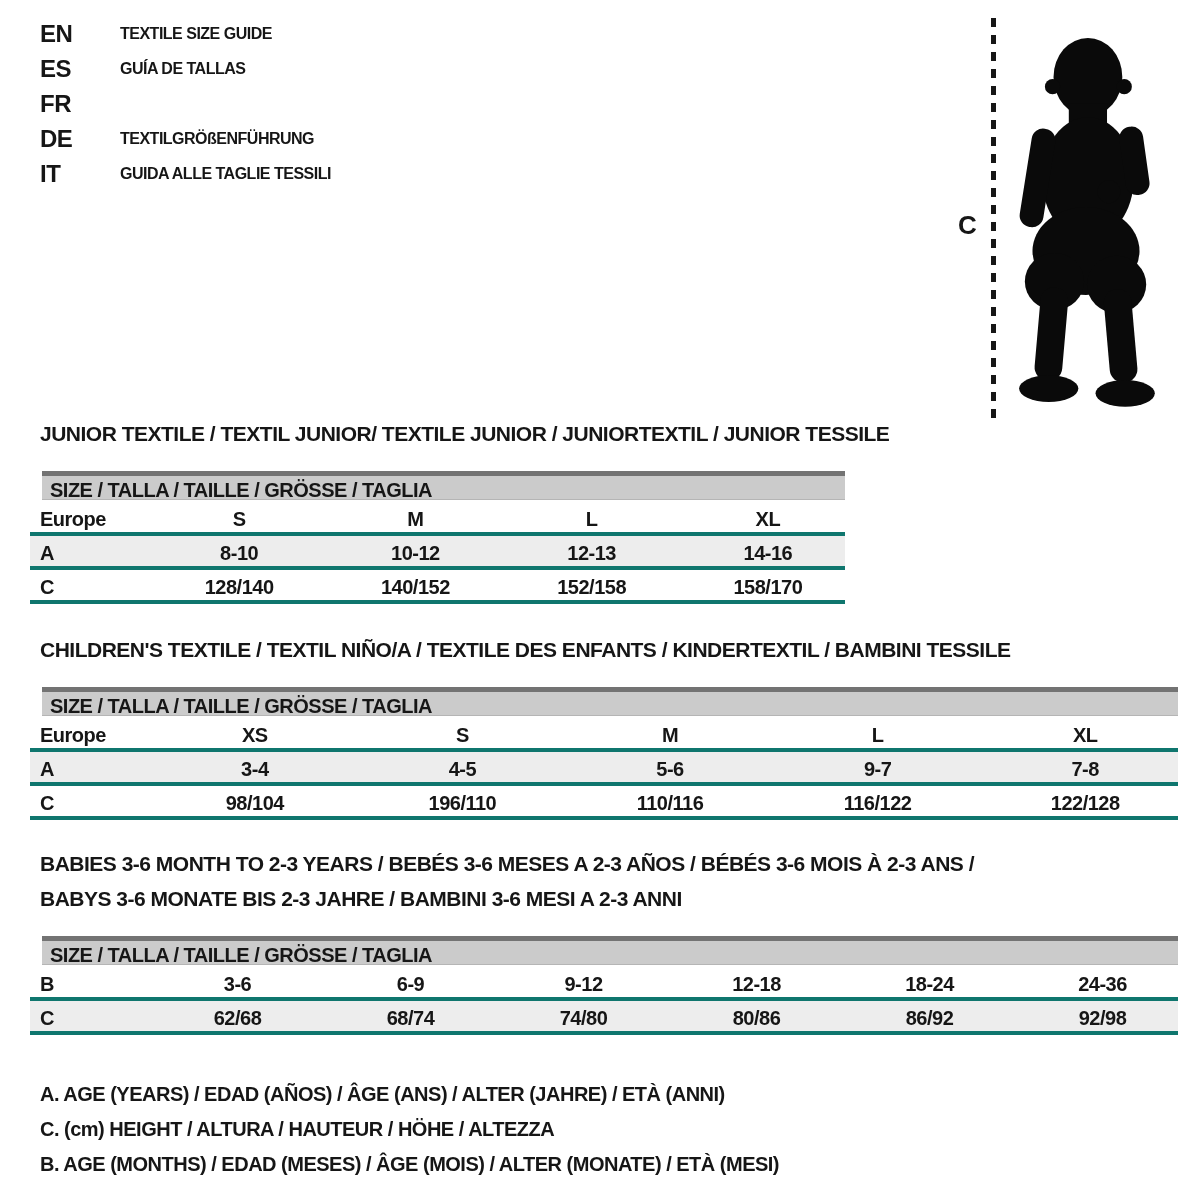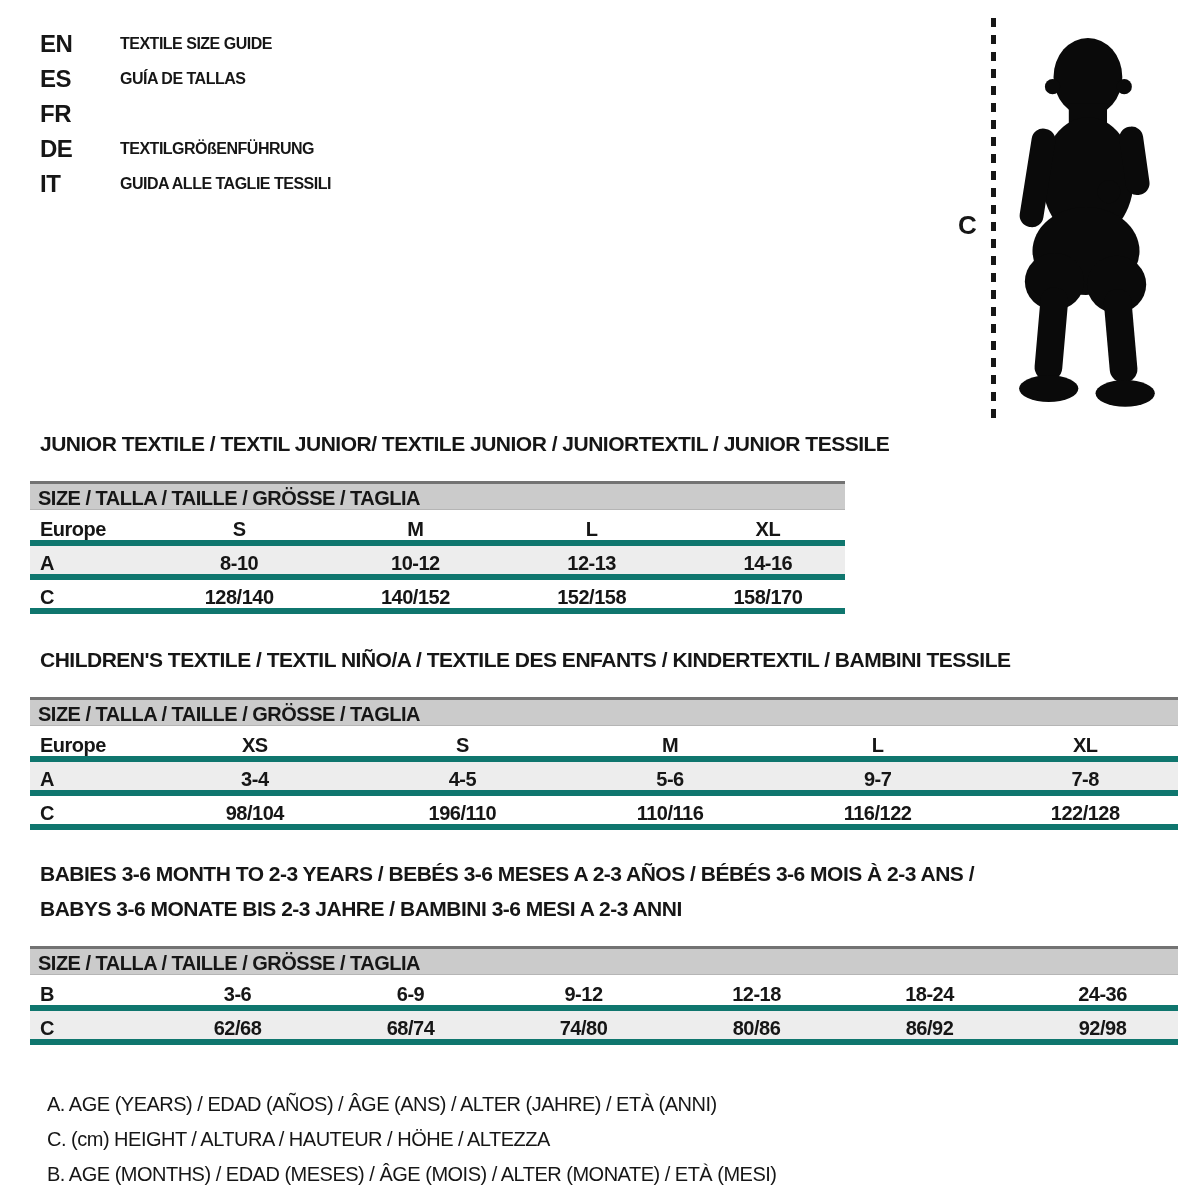--- a/index.html
+++ b/index.html
@@ -13,21 +13,21 @@
   .page{
     position:relative;
     width:1200px;height:1200px;
     background:#ffffff;
     font-family:"Liberation Sans","DejaVu Sans",sans-serif;
     color:var(--text);
     overflow:hidden;
     padding:0 22px 0 30px;
   }
   
-  .lang-list{margin:26px 0 0 10px;}
+  .lang-list{margin:16px 0 0 10px;}
   .lang-row{display:flex;height:35px;line-height:35px;}
   .lang-code{
     width:80px;font-size:24px;font-weight:bold;letter-spacing:-0.5px;
   }
   .lang-label{font-size:16px;font-weight:bold;letter-spacing:-0.5px;}
   
   .figure{
     position:absolute;top:14px;right:28px;width:250px;height:410px;
   }
   .measure-label{
@@ -47,40 +47,41 @@
   .section-junior{margin-top:225px;}
   .section-children{margin-top:28px;}
   .section-babies{margin-top:26px;}
   .section-junior .size-table{width:815px;}
   .section-children .size-table,
   .section-babies .size-table{width:1148px;}
   .size-table{margin-top:20px;}
   .size-bar{
     height:29px;line-height:29px;
     background:var(--header-bar);
-    border-top:3px solid #737373;
+    border-top:5px solid #737373;
     border-bottom:1px solid #b5b5b5;
     font-size:20px;font-weight:bold;letter-spacing:-0.5px;
     padding-left:8px;
+    margin-left:12px;
   }
   .trows{margin-top:2px;}
-  .trow{display:flex;height:34px;line-height:34px;border-bottom:6px solid #0f766e;gap:22px;}
+  .trow{display:flex;height:34px;line-height:34px;border-bottom:4px solid #0f766e;gap:22px;}
   .trow:nth-child(even){background:var(--row-alt);}
   .tlabel{
     width:110px;padding-left:10px;
     font-size:20px;font-weight:bold;letter-spacing:-0.5px;
   }
   .tcell{
     flex:1;text-align:center;
     font-size:20px;font-weight:bold;letter-spacing:-0.5px;
   }
   
   .legend{margin:42px 0 0 10px;}
   .legend-line{
-    font-size:20px;font-weight:normal;letter-spacing:-0.5px;line-height:35px;margin-left:7px;
+    font-size:20px;font-weight:bold;letter-spacing:-0.5px;line-height:35px;
   }
 </style>
 </head>
 <body>
 
 <div class="page">
 
   <div class="lang-list">
     <div class="lang-row">
       <span class="lang-code">EN</span>

